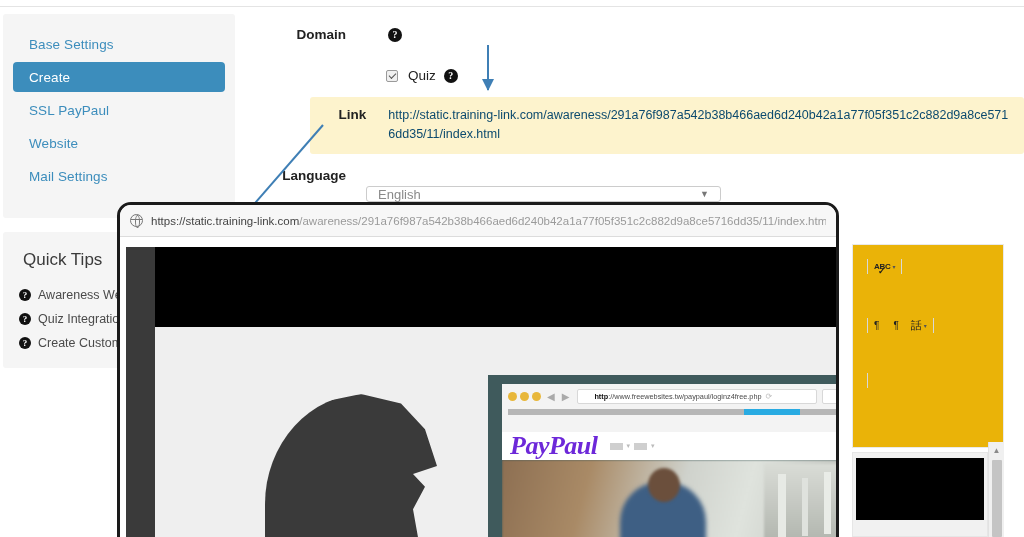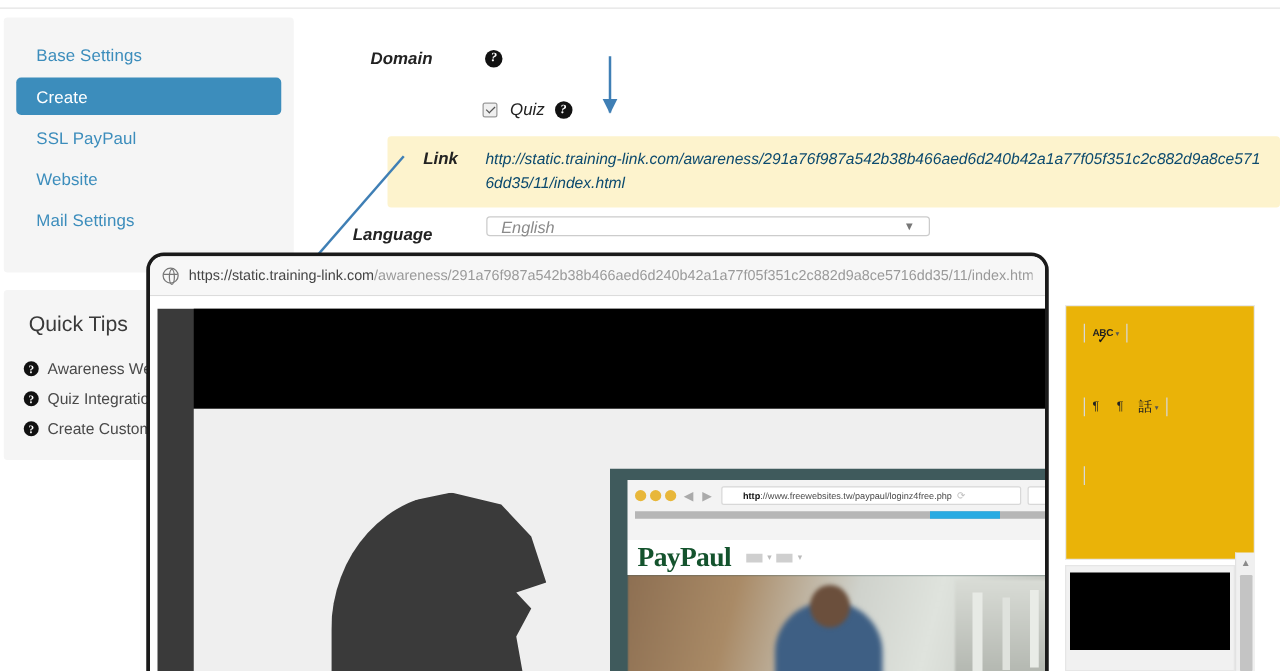--- a/index.html
+++ b/index.html
@@ -68,21 +68,21 @@
     width: 12px; height: 12px; min-width: 12px;
     border-radius: 50%;
     background: #111; color: #fff;
     font-size: 9px; font-weight: bold;
     margin-right: 7px;
     font-family: "Liberation Serif", serif;
     line-height: 1;
   }
 
   
-  .form { position: absolute; left: 236px; top: 16px; width: 788px; height: 210px; font-style: italic; }
+  .form { position: absolute; left: 236px; top: 4px; width: 788px; height: 210px; }
   .row { position: absolute; display: flex; align-items: flex-start; }
 
   .f-label {
     font-size: 13.5px; font-weight: bold; color: #222;
     text-align: right; padding-top: 7px;
   }
   .f-input {
     height: 30px;
     border: 1px solid #ccc;
     border-radius: 3px;
@@ -138,20 +138,21 @@
 
   .select {
     height: 16px;
     border: 1px solid #ccc;
     border-radius: 3px;
     background: #fff;
     display: flex; align-items: center; justify-content: space-between;
     padding: 0 11px;
     font-size: 13px;
     color: #8a8a8a;
+    margin-top: 25px;
   }
   .caret { font-size: 9px; color: #777; }
 
   
   .arrowsvg { position: absolute; left:0; top:0; width: 1024px; height: 537px; pointer-events:none; }
 
   
   .browser {
     position: absolute; left: 117px; top: 202px;
     width: 722px; height: 340px;
@@ -220,21 +221,21 @@
     border-radius: 2px; display: flex; align-items: center; padding: 0 16px;
     font-size: 7.3px; color: #4a4a4a; white-space: nowrap; overflow: hidden;
   }
   .addr b { color: #111; }
   .refresh { margin-left: 4px; color: #c0c0c0; font-size: 8px; }
   .addr2 { width: 60px; height: 15px; background: #fff; border: 1px solid #d8d8d8; border-radius: 2px; margin-left: 5px; }
   .progress { margin-top: 5px; height: 6px; background: #b6b6b6; position: relative; }
   .progress i { position: absolute; left: 63%; top: 0; width: 15%; height: 6px; background: #29abe2; display:block; }
 
   .pp-bar { background: #fff; height: 28px; display: flex; align-items: center; padding-left: 8px; }
-  .pp-logo { font-family: "Liberation Serif", serif; font-weight: bold; font-size: 22px; color: #14532d; letter-spacing: -.5px; }
+  .pp-logo { font-family: "Liberation Serif", serif; font-style: italic; font-weight: bold; font-size: 26px; color: #6d28d9; letter-spacing: -.5px; }
   .pp-nav { display: flex; align-items: center; gap: 4px; margin-left: 12px; }
   .pp-chip { width: 13px; height: 7px; background: #cfcfcf; }
   .pp-dot { font-size: 7px; color: #bbb; }
 
   .photo { position: absolute; left: 14px; top: 85px; width: 386px; height: 90px; overflow: hidden; }
   .photo .bg { position: absolute; inset: 0; background: linear-gradient(105deg,#8d6f52 0%, #a98a66 22%, #cfd2cc 46%, #dfe3dd 62%, #c9ccc6 80%, #b6b2a6 100%); filter: blur(1px); }
   .photo .person { position: absolute; left: 118px; top: 22px; width: 86px; height: 70px; background: #3e5f84; border-radius: 40px 40px 0 0; filter: blur(2px); }
   .photo .head { position: absolute; left: 146px; top: 8px; width: 32px; height: 34px; background: #6b4f3c; border-radius: 50%; filter: blur(1.5px); }
   .photo .machine { position: absolute; left: 262px; top: 4px; width: 110px; height: 86px; background: linear-gradient(180deg,#d9dcd6,#aeb2ab); filter: blur(1px); }
   .photo .bar { position: absolute; left: 276px; top: 14px; width: 8px; height: 66px; background: #e7eae5; filter: blur(.6px); }
@@ -325,21 +326,21 @@
       <span class="checkbox"></span>
       <span style="font-size:13.5px;color:#222;margin:0 8px 0 10px;">Quiz</span>
       <span class="help-ico">?</span>
     </div>
 
     <div class="link-box" style="position:absolute; left:74px; top:93px; width:714px;">
       <div class="link-lbl">Link</div>
       <div class="link-val">http://static.training-link.com/awareness/291a76f987a542b38b466aed6d240b42a1a77f05f351c2c882d9a8ce5716dd35/11/index.html</div>
     </div>
 
-    <div class="row" style="left:0; top:157px; width:540px;gap:23px;">
+    <div class="row" style="left:0; top:157px; width:540px;">
       <div class="f-label" style="width:110px; margin-right:20px;">Language</div>
       <div class="select" style="width:355px;">
         <span>English</span>
         <span class="caret">▼</span>
       </div>
     </div>
   </div>
 
   <svg class="arrowsvg">
     <defs>

